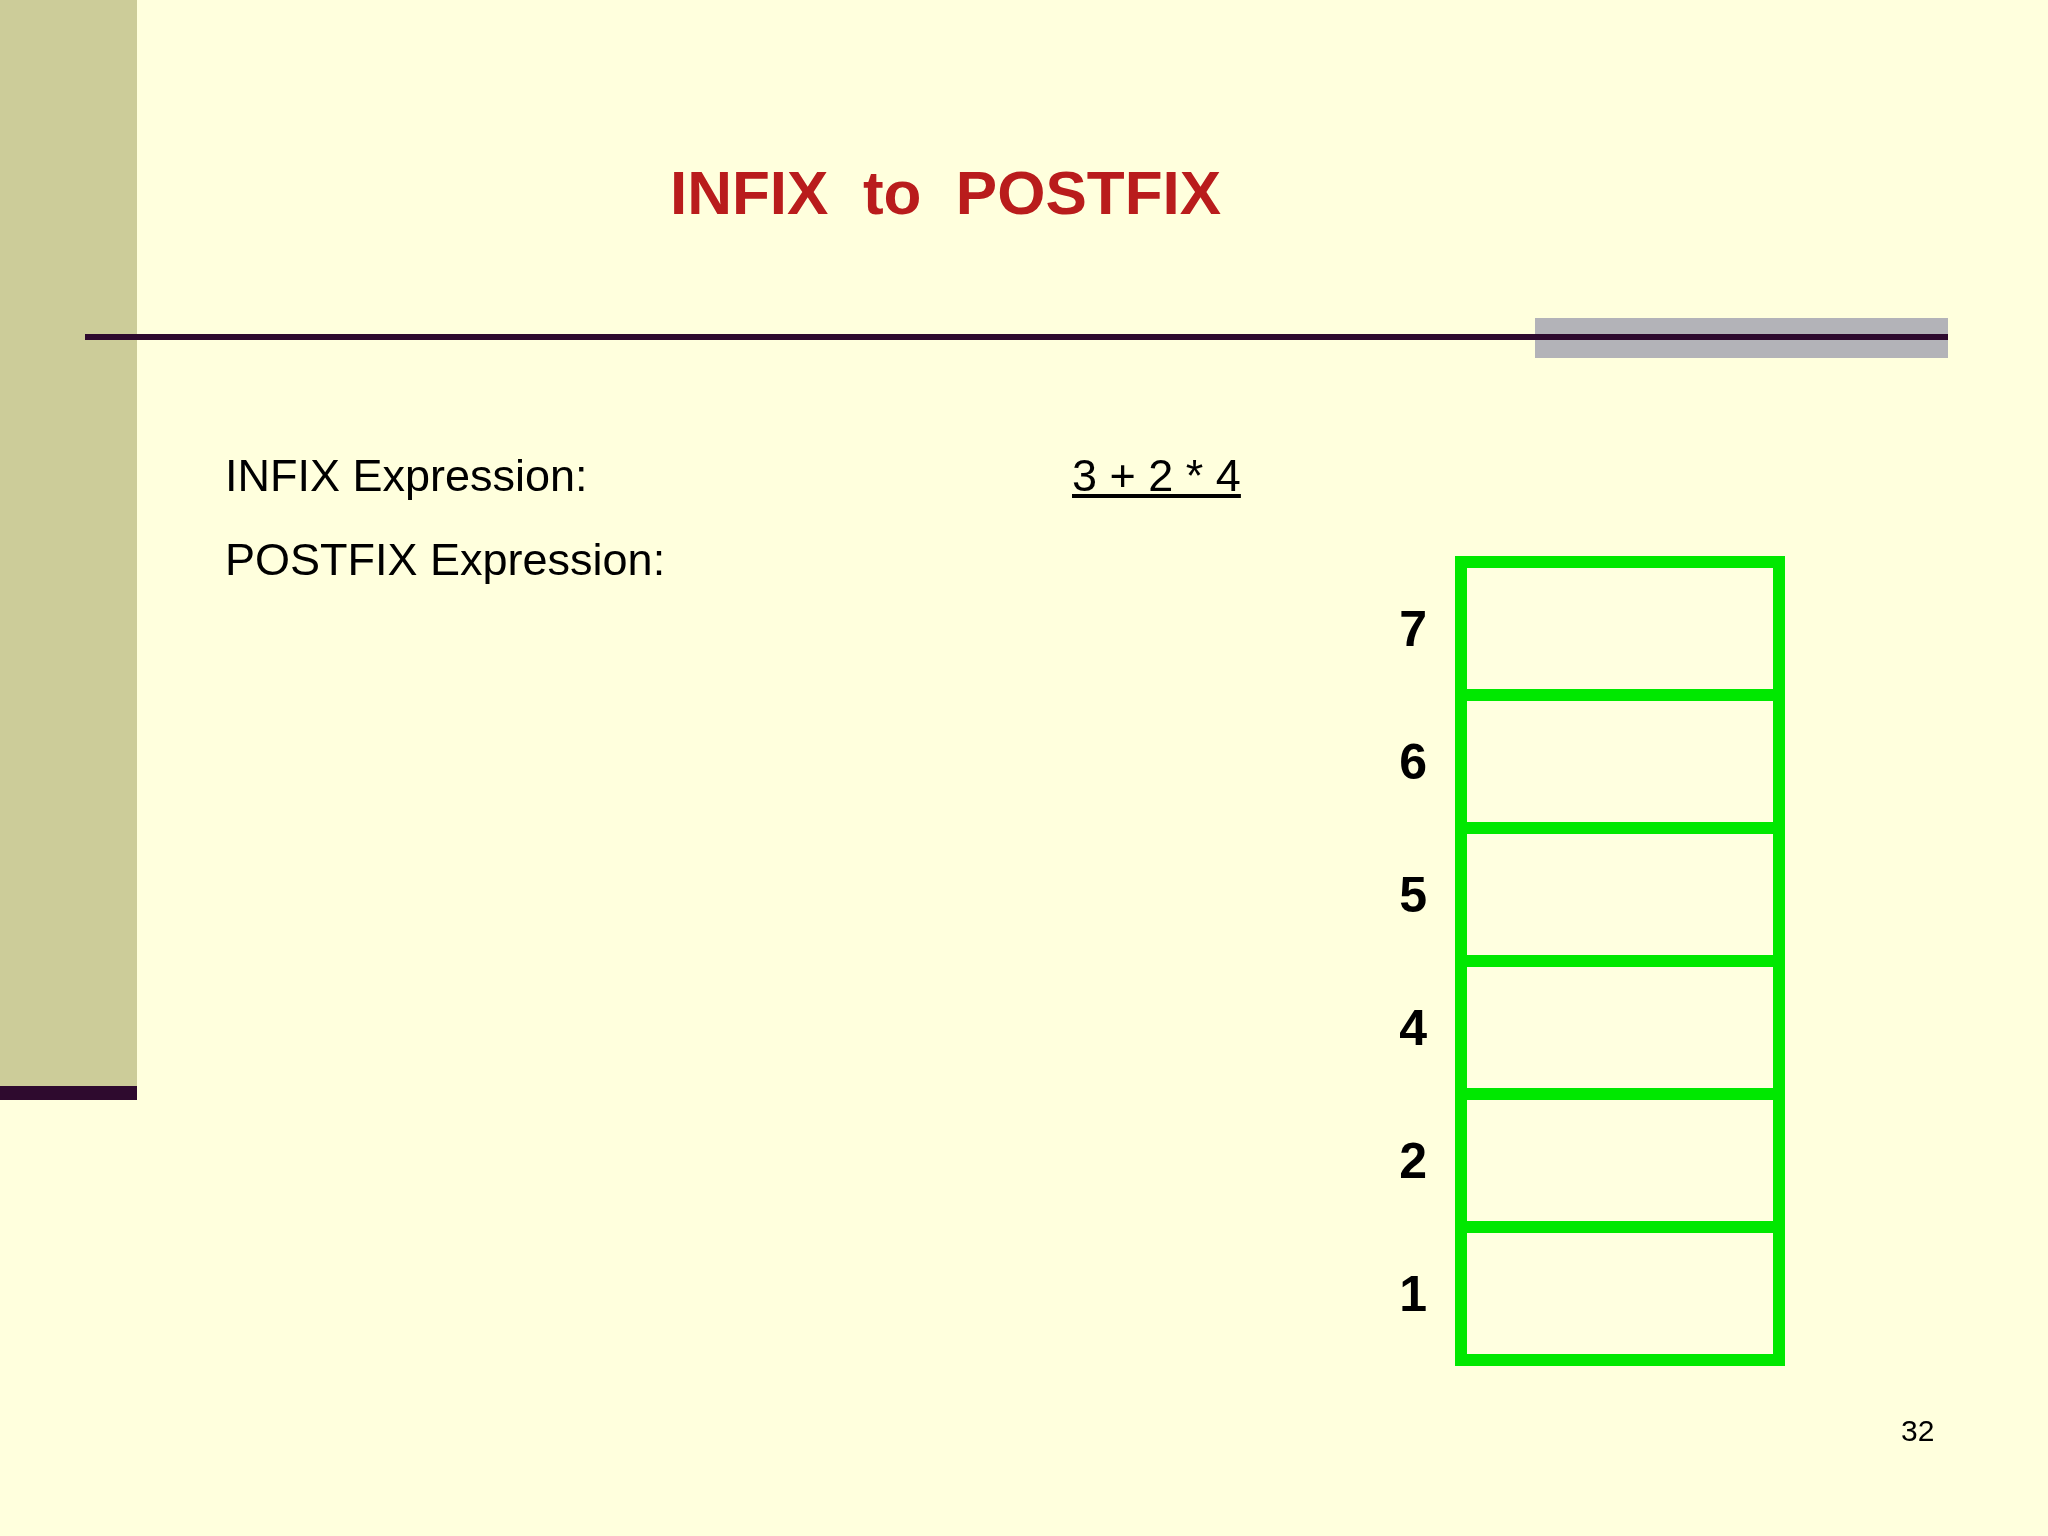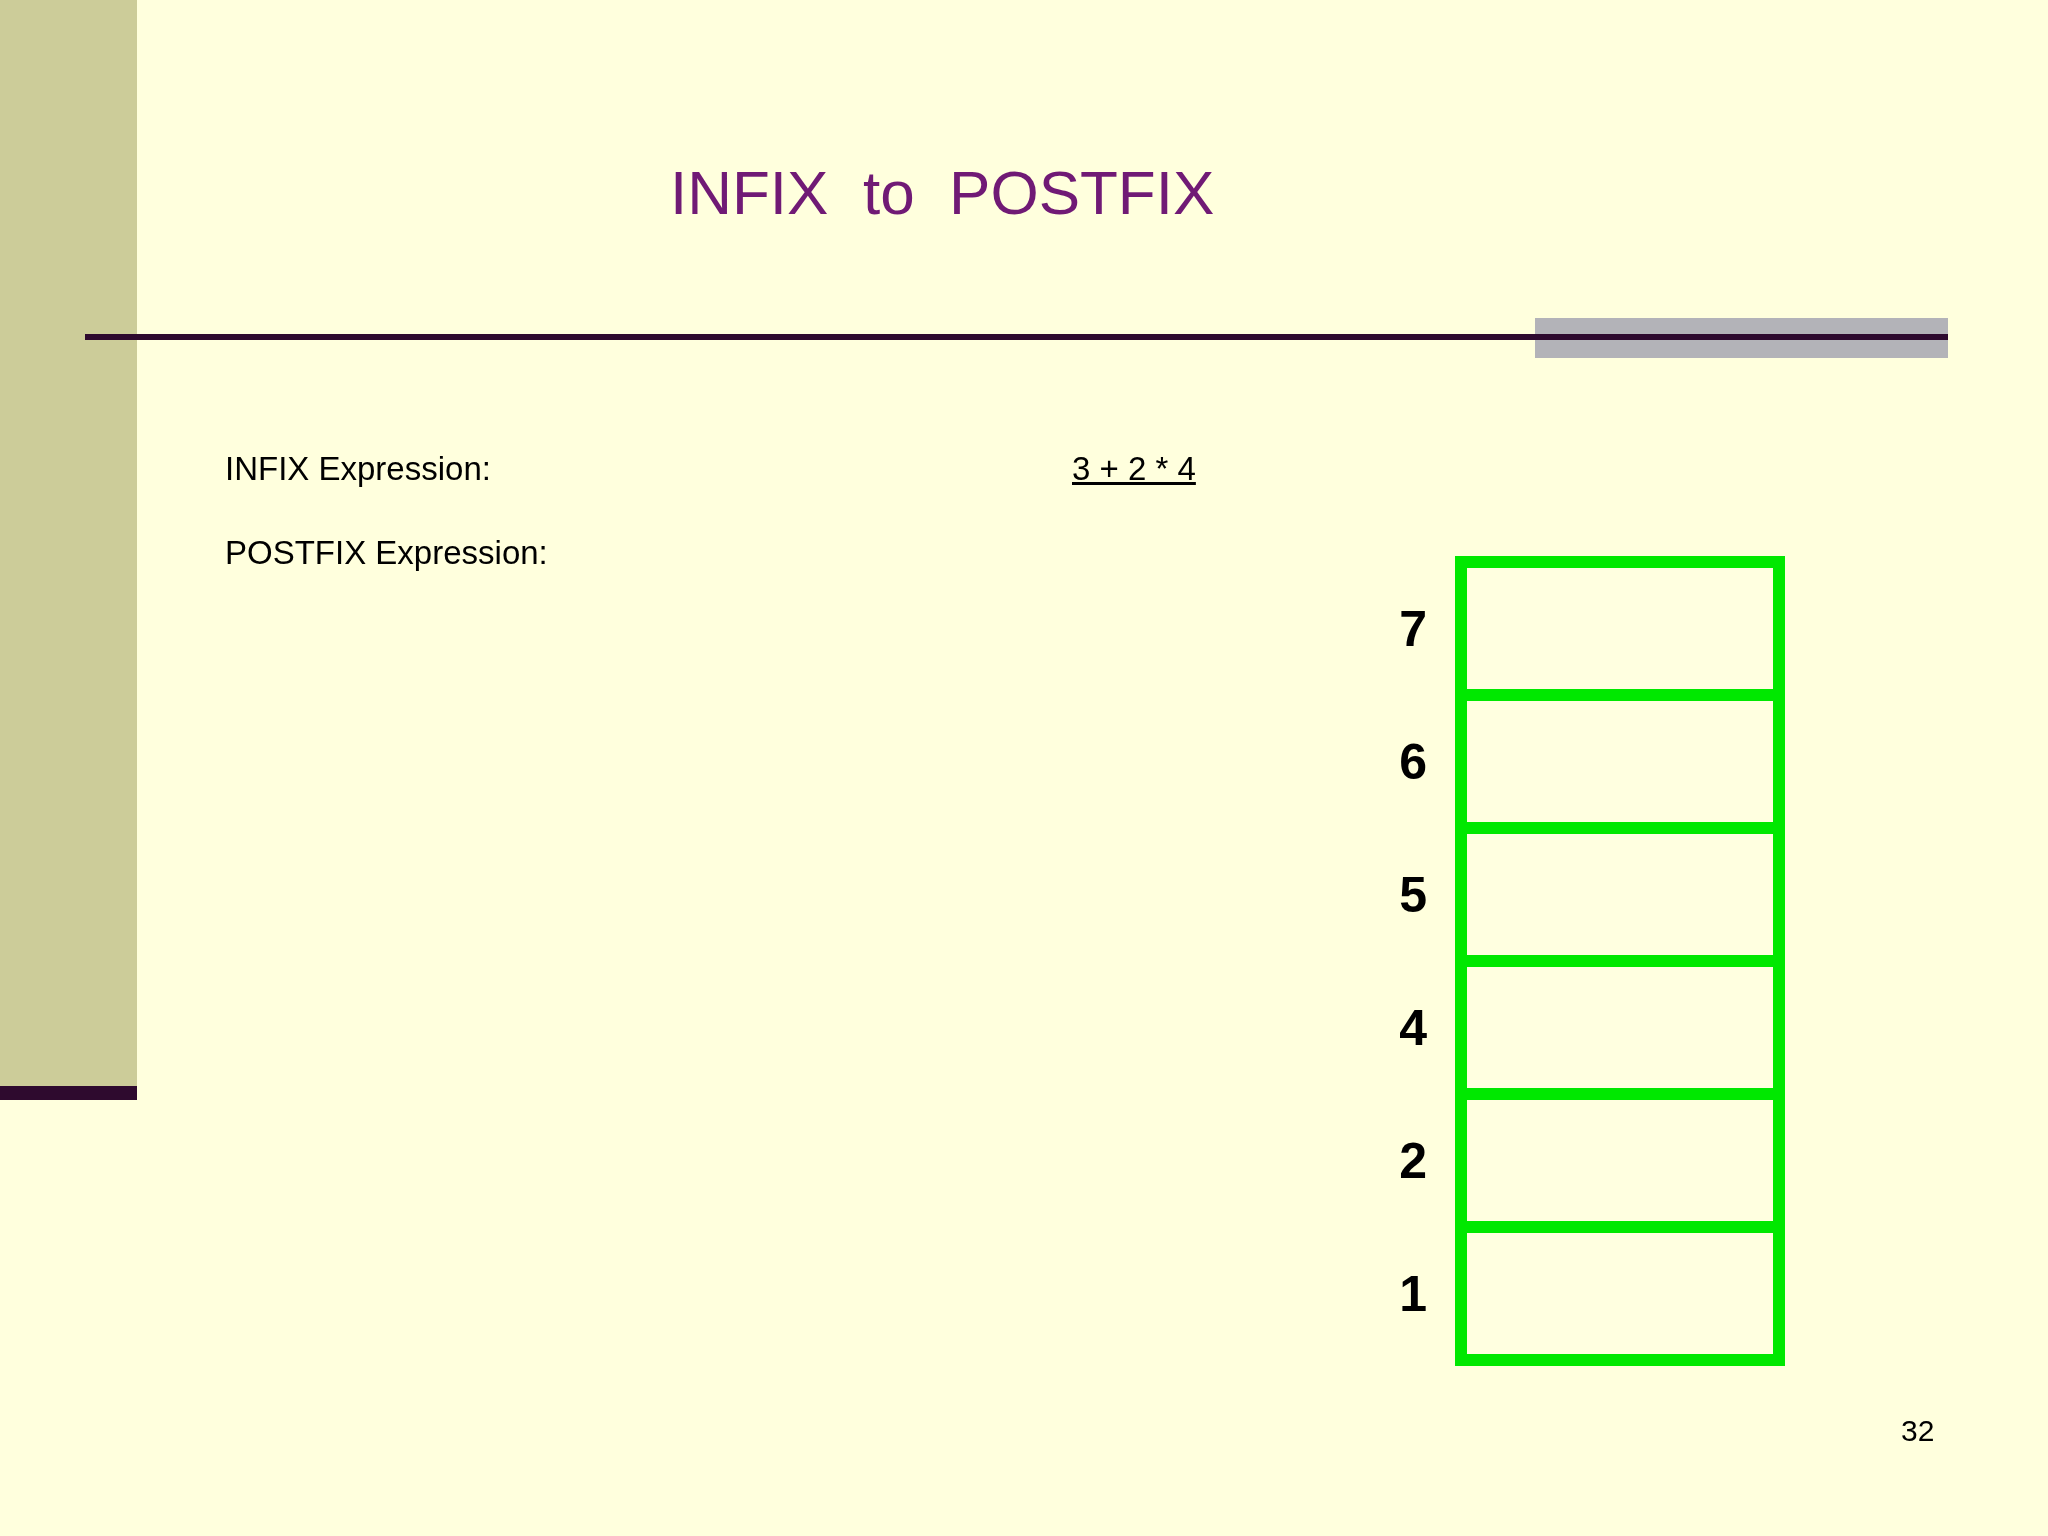--- a/index.html
+++ b/index.html
@@ -55,38 +55,38 @@
     height: 6px;
     background: #2E0A2E;
   }
 
   
   .slide-title {
     position: absolute;
     left: 670px;
     top: 160px;
     font-size: 62px;
-    font-weight: normal;
-    color: #701a75;
+    font-weight: bold;
+    color: #b91c1c;
     letter-spacing: 0px;
     white-space: pre;
     line-height: 1.05;
   }
 
   
   .body-block {
     position: absolute;
     left: 225px;
     top: 450px;
     width: 1200px;
   }
   .expr-row {
     position: relative;
     height: 84px;
-    font-size: 33px;
+    font-size: 45px;
     color: #000000;
     white-space: pre;
   }
   .expr-label {
     position: absolute;
     left: 0;
     top: 0;
   }
   .expr-value {
     position: absolute;

